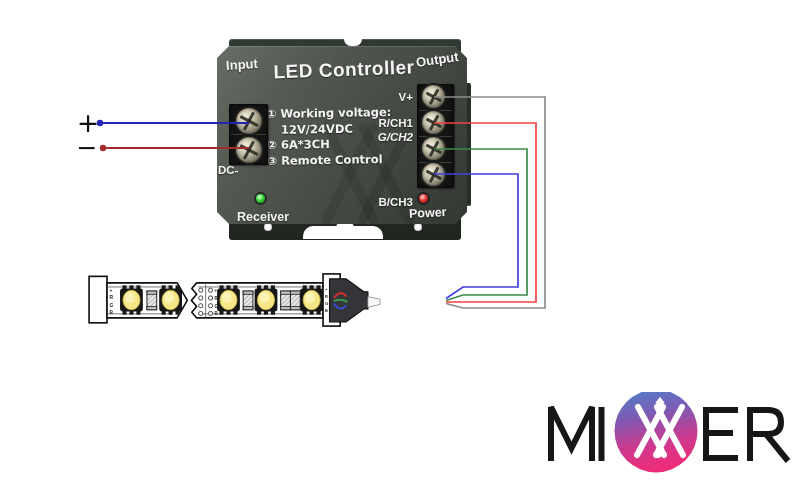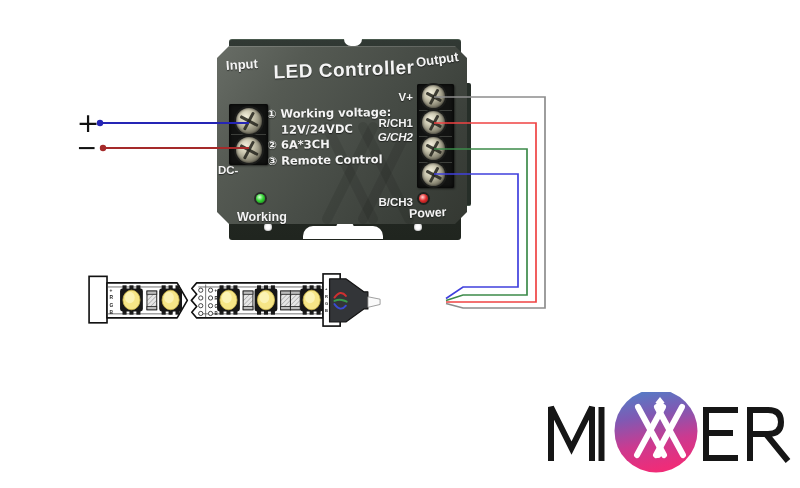--- a/index.html
+++ b/index.html
@@ -168,21 +168,21 @@
     <div class="ctl-text t-out" style="top:92px;font-style:italic;">G/CH2</div>
     <div class="ctl-text t-out" style="top:129px;margin-top:28px;">B/CH3</div>
 
     <div class="ctl-text t-specs">
       <div>① Working voltage:</div>
       <div class="spec-indent">12V/24VDC</div>
       <div>② 6A*3CH</div>
       <div>③ Remote Control</div>
     </div>
 
-    <div class="ctl-text t-receiver">Working</div>
+    <div class="ctl-text t-receiver">Receiver</div>
     <div class="ctl-text t-power">Power</div>
     <div class="led-ind led-green"></div>
     <div class="led-ind led-red"></div>
 
     <div class="tblock tb-left">
       <div class="cell-sep" style="top:30px;"></div>
     </div>
     <div class="tblock tb-right">
       <div class="cell-sep" style="top:26px;"></div>
       <div class="cell-sep" style="top:52px;"></div>

